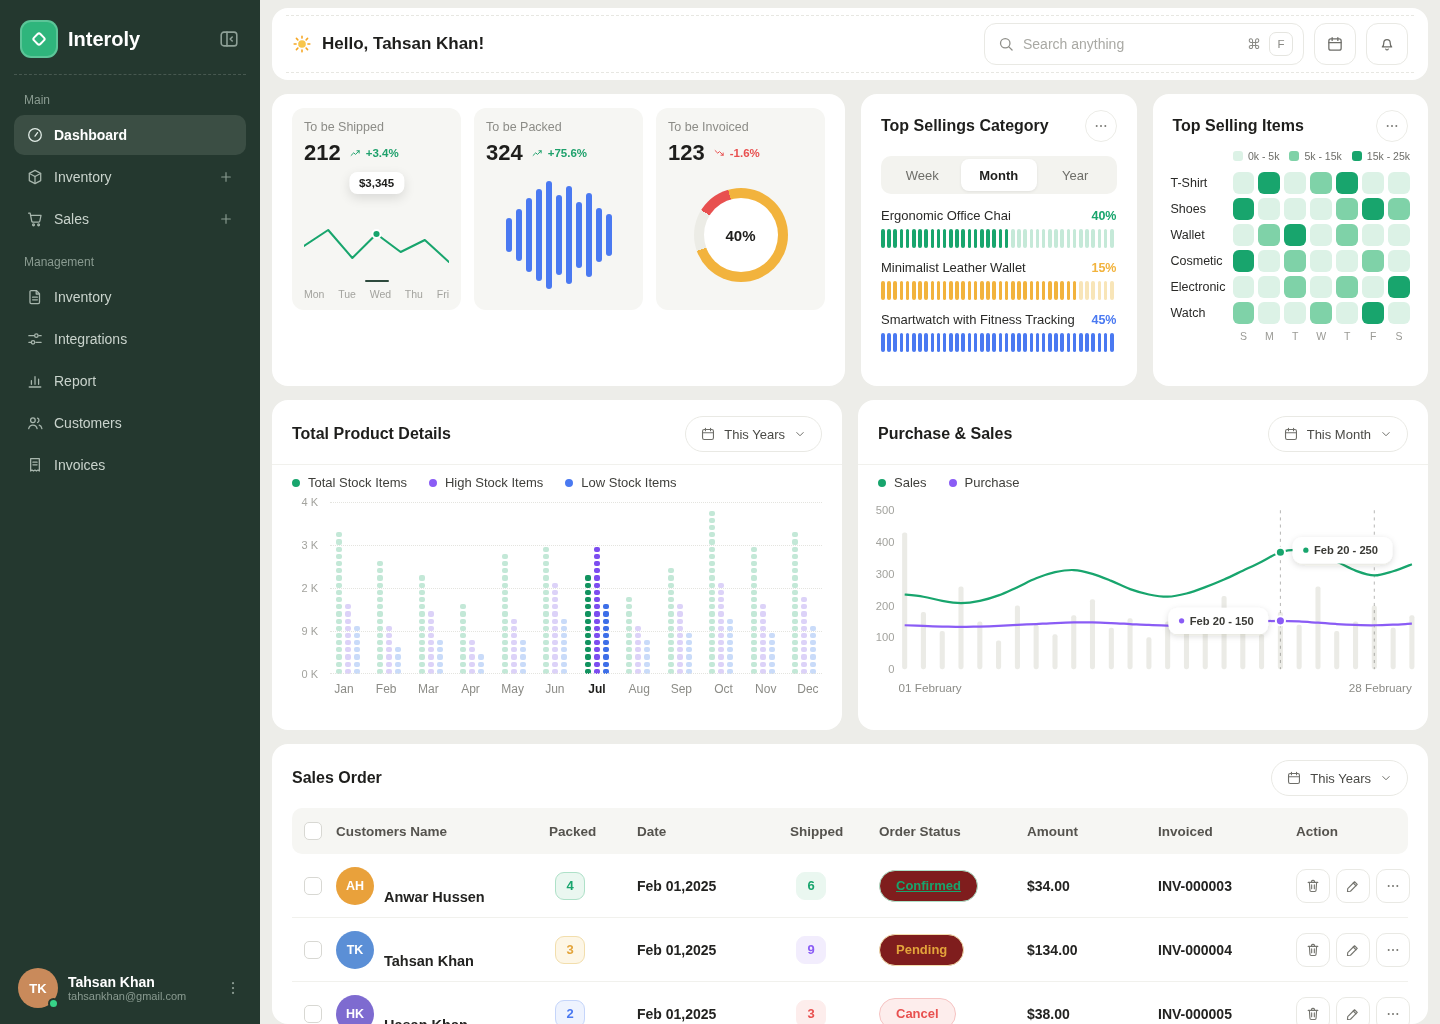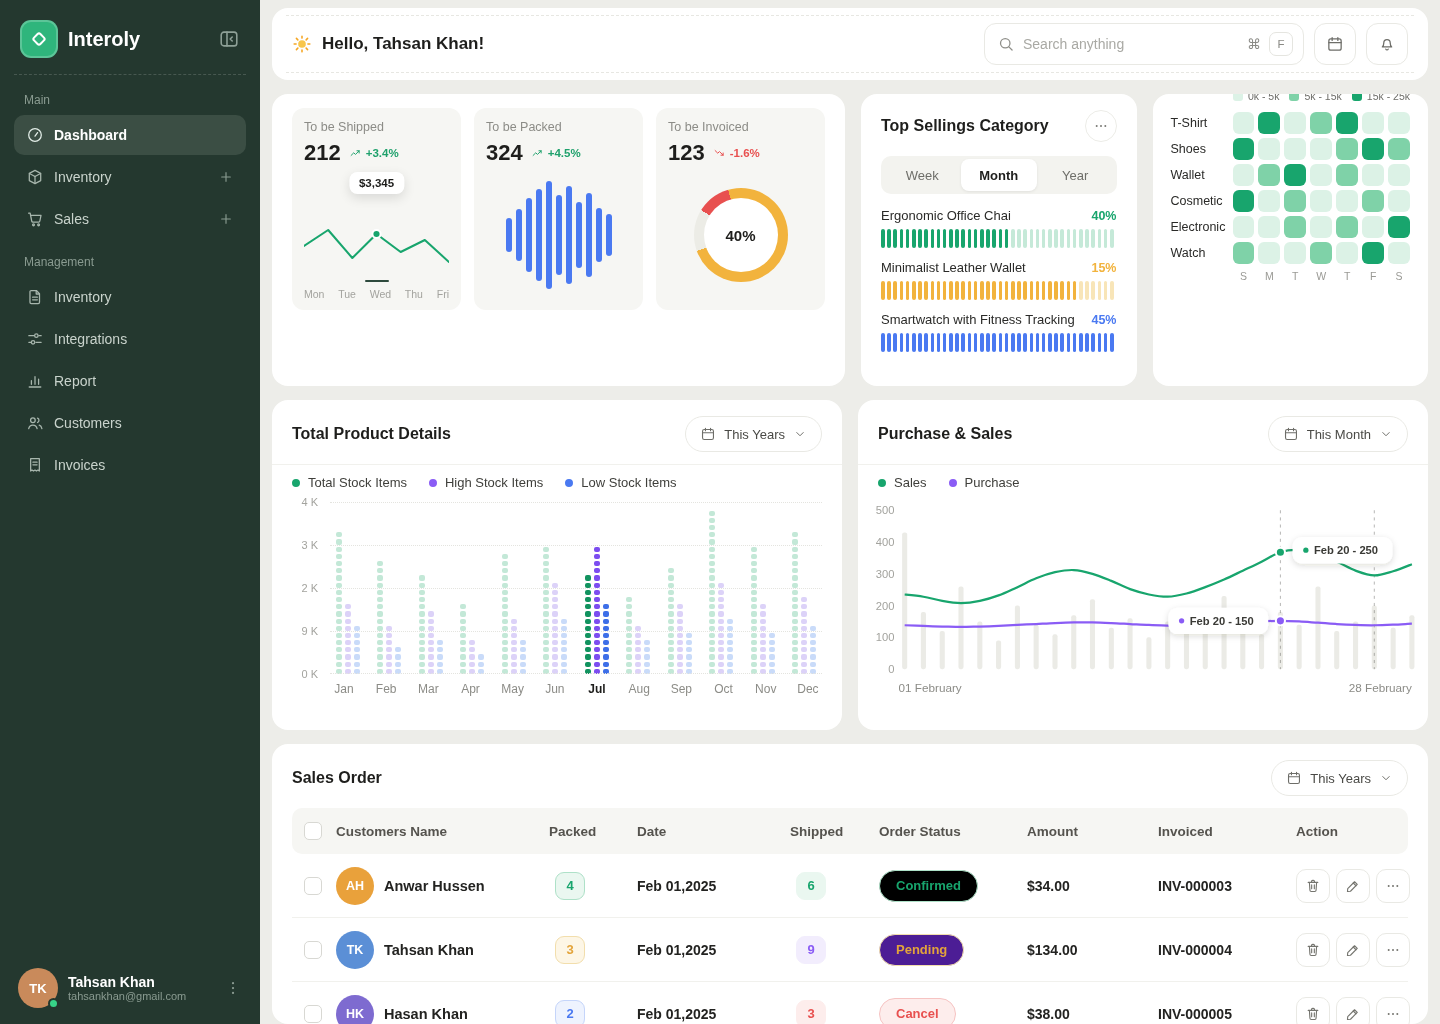--- a/index.html
+++ b/index.html
@@ -109,21 +109,21 @@
 .ps-chart{padding:2px 10px 8px 10px}
 .ps-chart svg{width:100%;height:auto;display:block}
 
 .so-card{flex:1;min-height:0;overflow:hidden}
 .so-table{padding:0 20px 8px}
 .so-grid{display:grid;grid-template-columns:44px 213px 88px 153px 89px 148px 131px 138px 1fr;align-items:center}
 .so-head{background:#F6F6F3;border-radius:10px;height:46px;font-size:13.5px;color:#55534E;font-weight:600}
 .so-row{height:64px;border-bottom:1px solid #F1F1ED;font-size:14px}
 .cell-cb{display:flex;align-items:center}
 .cb{width:18px;height:18px;border:1.5px solid #D8D8D3;border-radius:5px;background:#fff;margin-left:12px;cursor:pointer}
-.so-name{display:flex;align-items:center;font-size:14.5px;font-weight:700;color:#232321}
+.so-name{display:flex;align-items:flex-end;font-size:14.5px;font-weight:700;color:#232321}
 .ravatar{width:38px;height:38px;border-radius:50%;color:#fff;font-weight:700;font-size:12.5px;display:flex;align-items:center;justify-content:center;margin-right:10px;flex:none}
 .numbadge{display:inline-flex;align-items:center;justify-content:center;min-width:30px;height:28px;padding:0 8px;border-radius:9px;font-size:13px;font-weight:700;border:1px solid;margin-left:6px}
 .status{display:inline-flex;align-items:center;height:32px;padding:0 16px;border-radius:18px;border:1px solid;font-size:13px;font-weight:600}
 .so-date,.so-amount,.so-inv{font-weight:600;color:#232321}
 .so-actions{display:flex;gap:6px}
 .abtn{width:34px;height:34px;border-radius:10px;border:1px solid #E9E9E4;background:#fff;color:#75756F;display:flex;align-items:center;justify-content:center;cursor:pointer;flex:none}
 </style>
 </head>
 <body>
 
@@ -343,21 +343,21 @@
             <div class="tile-label">To be Packed</div>
             <div class="tile-valrow">
               <div class="tile-value">324</div>
               <div class="tile-change up">
                 <span class="ic ic14">
                   <svg viewBox="0 0 24 24" fill="none" stroke="currentColor" stroke-width="1.7" stroke-linecap="round" stroke-linejoin="round">
                     <path d="M3.6 16.2l4.6-4.6 2.9 2.9 6.3-6.3"></path>
                     <path d="M13.6 8.2h3.8V12"></path>
                   </svg>
                 </span>
-                <span>+4.5%</span>
+                <span>+75.6%</span>
               </div>
             </div>
             <div class="wave">
               <div class="wbar" style="height: 34px;"></div>
               <div class="wbar" style="height: 52px;"></div>
               <div class="wbar" style="height: 74px;"></div>
               <div class="wbar" style="height: 92px;"></div>
               <div class="wbar" style="height: 108px;"></div>
               <div class="wbar" style="height: 80px;"></div>
               <div class="wbar" style="height: 98px;"></div>
@@ -544,20 +544,32 @@
               <span class="tick" style="background: rgb(74, 121, 241);"></span>
               <span class="tick" style="background: rgb(74, 121, 241);"></span>
               <span class="tick" style="background: rgb(74, 121, 241);"></span>
               <span class="tick" style="background: rgb(74, 121, 241);"></span>
             </div>
           </div>
         </div>
     </div>
 
     <div class="card">
+      <div class="card-head">
+        <div class="card-title">Top Selling Items</div>
+        <button class="dotsbtn">
+          <span class="ic ic16">
+              <svg viewBox="0 0 24 24" fill="currentColor">
+                <circle cx="5.5" cy="12" r="1.5"></circle>
+                <circle cx="12" cy="12" r="1.5"></circle>
+                <circle cx="18.5" cy="12" r="1.5"></circle>
+              </svg>
+            </span>
+        </button>
+      </div>
       <div class="tsi-legend" id="tsi-legend">
           <div class="tsi-leg">
             <span class="tsi-sw" style="background: rgb(220, 242, 230);"></span>
             <span>0k - 5k</span>
           </div>
           <div class="tsi-leg">
             <span class="tsi-sw" style="background: rgb(127, 210, 168);"></span>
             <span>5k - 15k</span>
           </div>
           <div class="tsi-leg">
@@ -1309,21 +1321,21 @@
             <div class="cell-cb">
               <span class="cb"></span>
             </div>
             <div class="so-name">
               <span class="ravatar" style="background: rgb(233, 161, 59);">AH</span>
               <span>Anwar Hussen</span>
             </div>
             <div><span class="numbadge" style="color: rgb(24, 165, 109); background: rgb(234, 247, 240); border-color: rgb(174, 225, 200);">4</span></div>
             <div class="so-date">Feb 01,2025</div>
             <div><span class="numbadge" style="color: rgb(24, 165, 109); background: rgb(234, 247, 240); border-color: rgb(234, 247, 240);">6</span></div>
-            <div><span class="status" style="color: rgb(24, 165, 109); background: #000000; border-color: rgb(174, 225, 200);">Confirmed</span></div>
+            <div><span class="status" style="color: rgb(24, 165, 109); background: #7f1d1d; border-color: rgb(174, 225, 200); text-decoration: underline;">Confirmed</span></div>
             <div class="so-amount">$34.00</div>
             <div class="so-inv">INV-000003</div>
             <div class="so-actions">
               <button class="abtn">
                 <span class="ic ic16">
                   <svg viewBox="0 0 24 24" fill="none" stroke="currentColor" stroke-width="1.7" stroke-linecap="round" stroke-linejoin="round">
                     <path d="M4.8 6.6h14.4M9.8 6.4V5.2a1.6 1.6 0 011.6-1.6h1.2a1.6 1.6 0 011.6 1.6v1.2M6.6 6.8l.8 11.6a1.9 1.9 0 001.9 1.8h5.4a1.9 1.9 0 001.9-1.8l.8-11.6"></path>
                     <path d="M10 10.4v5.8M14 10.4v5.8"></path>
                   </svg>
                 </span>
@@ -1351,21 +1363,21 @@
             <div class="cell-cb">
               <span class="cb"></span>
             </div>
             <div class="so-name">
               <span class="ravatar" style="background: rgb(91, 143, 214);">TK</span>
               <span>Tahsan Khan</span>
             </div>
             <div><span class="numbadge" style="color: rgb(227, 164, 59); background: rgb(253, 246, 230); border-color: rgb(242, 222, 172);">3</span></div>
             <div class="so-date">Feb 01,2025</div>
             <div><span class="numbadge" style="color: rgb(138, 92, 245); background: rgb(242, 237, 253); border-color: rgb(242, 237, 253);">9</span></div>
-            <div><span class="status" style="color: rgb(227, 164, 59); background: #4c1d95; border-color: rgb(242, 222, 172);">Pending</span></div>
+            <div><span class="status" style="color: rgb(227, 164, 59); background: #7f1d1d; border-color: rgb(242, 222, 172);">Pending</span></div>
             <div class="so-amount">$134.00</div>
             <div class="so-inv">INV-000004</div>
             <div class="so-actions">
               <button class="abtn">
                 <span class="ic ic16">
                   <svg viewBox="0 0 24 24" fill="none" stroke="currentColor" stroke-width="1.7" stroke-linecap="round" stroke-linejoin="round">
                     <path d="M4.8 6.6h14.4M9.8 6.4V5.2a1.6 1.6 0 011.6-1.6h1.2a1.6 1.6 0 011.6 1.6v1.2M6.6 6.8l.8 11.6a1.9 1.9 0 001.9 1.8h5.4a1.9 1.9 0 001.9-1.8l.8-11.6"></path>
                     <path d="M10 10.4v5.8M14 10.4v5.8"></path>
                   </svg>
                 </span>

